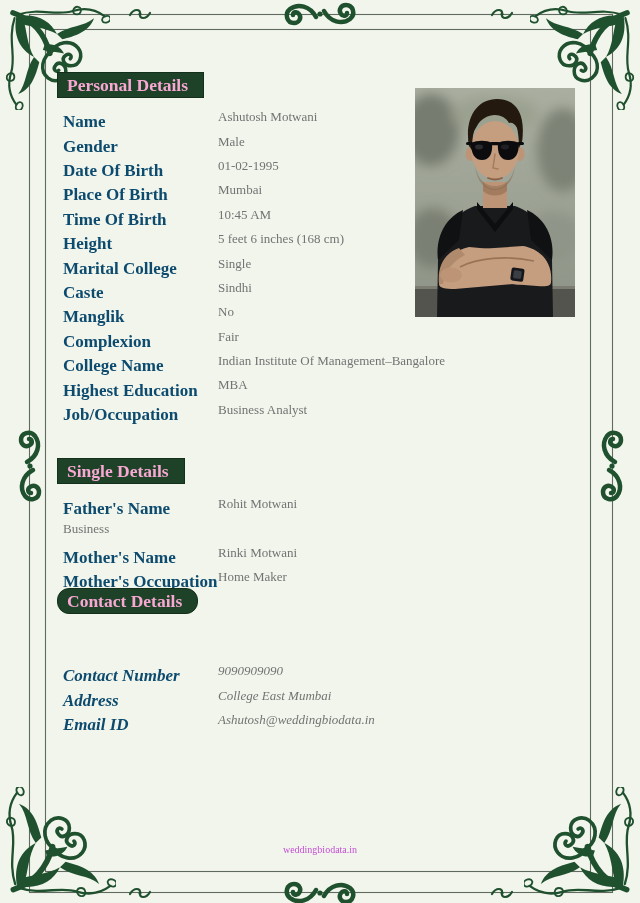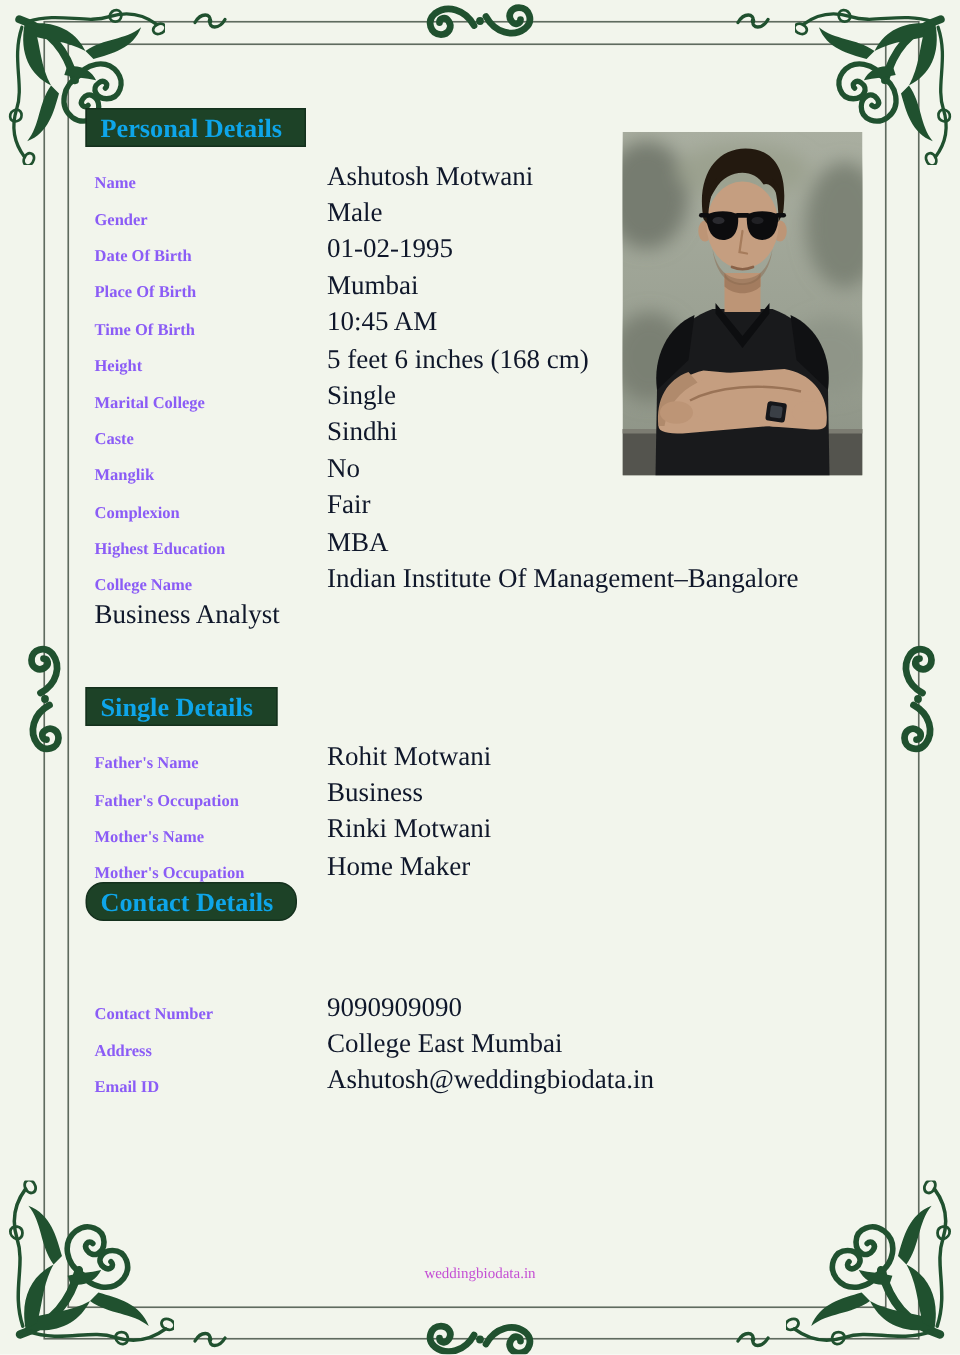--- a/index.html
+++ b/index.html
@@ -1,31 +1,31 @@
 <!DOCTYPE html>
 <html><head>
 <meta charset="utf-8">
 <style>
   html,body{margin:0;padding:0;}
   .page{position:relative;width:640px;height:903px;background:#f2f5ec;overflow:hidden;
         font-family:"Liberation Serif","DejaVu Serif",serif;}
   svg.frame{position:absolute;left:0;top:0;pointer-events:none;}
-  .section-header{position:absolute;left:57px;background:#1d4227;color:#0ea5e9;
+  .section-header{position:absolute;left:57px;background:#1d4227;color:#f9a8d4;
         font-weight:bold;font-size:17.5px;line-height:25px;height:26px;
         padding:0 15px 0 9px;border:1px solid #14301d;box-sizing:border-box;}
   #hdr-personal{top:72px;}
   #hdr-family{top:458px;}
   #hdr-contact{top:588px;border-radius:12px;}
   .rows{position:absolute;left:63px;width:540px;}
   #rows-personal{top:105px;}
   #rows-family{top:492px;}
-  #rows-contact{top:659px;}
+  #rows-contact{top:659px;font-style:italic;}
   .row{display:flex;height:24.4px;align-items:center;}
-  .row .lbl{flex:0 0 155px;font-weight:bold;color:#8b5cf6;font-size:11px;margin-top:10px;}
-  .row .val{color:#0f172a;font-size:18px;white-space:nowrap;}
+  .row .lbl{flex:0 0 155px;font-weight:bold;color:#0c4a6e;font-size:17px;margin-top:10px;}
+  .row .val{color:#737373;font-size:13px;white-space:nowrap;}
   .photo{position:absolute;left:415px;top:88px;width:160px;height:229px;}
   .footer{position:absolute;left:0;right:0;top:844px;text-align:center;
         font-size:10px;color:#c44fd4;}
   .footer a{color:#c44fd4;text-decoration:none;}
 </style>
 </head>
 <body>
 
 <div class="page">
 
@@ -217,42 +217,42 @@
       </div>
     <div class="row">
         <span class="lbl">Manglik</span>
         <span class="val">No</span>
       </div>
     <div class="row">
         <span class="lbl">Complexion</span>
         <span class="val">Fair</span>
       </div>
     <div class="row">
+        <span class="lbl">College Name</span>
+        <span class="val">Indian Institute Of Management–Bangalore</span>
+      </div>
+    <div class="row">
         <span class="lbl">Highest Education</span>
         <span class="val">MBA</span>
       </div>
     <div class="row">
-        <span class="lbl">College Name</span>
-        <span class="val">Indian Institute Of Management–Bangalore</span>
-      </div>
-    <div class="row">
+        <span class="lbl">Job/Occupation</span>
         <span class="val">Business Analyst</span>
       </div>
   </div>
 
   <div class="section-header" id="hdr-family">
     <span>Single Details</span>
   </div>
   <div class="rows" id="rows-family">
     <div class="row">
         <span class="lbl">Father's Name</span>
         <span class="val">Rohit Motwani</span>
       </div>
     <div class="row">
-        <span class="lbl">Father's Occupation</span>
         <span class="val">Business</span>
       </div>
     <div class="row">
         <span class="lbl">Mother's Name</span>
         <span class="val">Rinki Motwani</span>
       </div>
     <div class="row">
         <span class="lbl">Mother's Occupation</span>
         <span class="val">Home Maker</span>
       </div>

